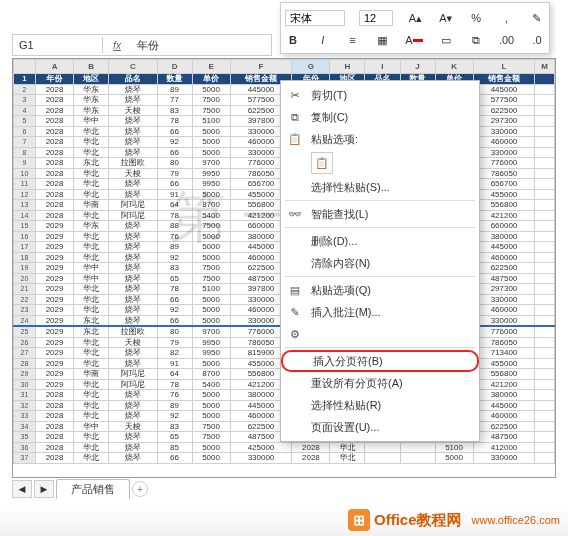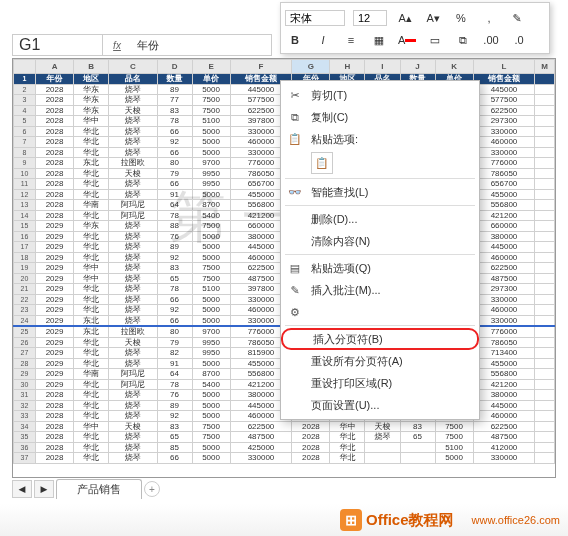--- a/index.html
+++ b/index.html
@@ -1,53 +1,53 @@
 <!DOCTYPE html>
 <html><head>
 <meta charset="utf-8">
 <style>
 *{box-sizing:border-box;margin:0;padding:0;font-family:"Microsoft YaHei",sans-serif;}
 body{background:#fff;width:568px;height:536px;position:relative;overflow:hidden;font-size:10px;color:#333;}
 .mini-toolbar{position:absolute;left:280px;top:2px;width:270px;height:52px;background:#fff;border:1px solid #ccc;box-shadow:2px 2px 6px rgba(0,0,0,0.2);padding:4px;}
-.mini-toolbar .row{display:flex;align-items:center;gap:8px;height:22px;}
+.mini-toolbar .row{display:flex;align-items:center;gap:14px;height:22px;}
 .mini-toolbar select,.mini-toolbar input{border:1px solid #ccc;font-size:11px;padding:1px 4px;background:#fff;}
 .mini-toolbar .font-name{width:60px;}
 .mini-toolbar .font-size{width:34px;}
 .mini-toolbar .btn{width:20px;height:20px;border:1px solid transparent;display:flex;align-items:center;justify-content:center;cursor:pointer;font-size:11px;}
 .bold{font-weight:bold;}
 .italic{font-style:italic;}
 .color-swatch{width:14px;height:3px;background:#f00;display:block;margin-top:1px;}
 .namebox-row{position:absolute;left:12px;top:34px;width:260px;height:22px;display:flex;align-items:center;border:1px solid #ccc;}
-.namebox{width:90px;border-right:1px solid #ccc;padding:2px 6px;font-size:16px;}
+.namebox{width:90px;border-right:1px solid #ccc;padding:2px 6px;font-size:11px;}
 .fx-label{width:28px;text-align:center;font-style:italic;color:#666;text-decoration:underline;}
 .fx-val{flex:1;padding:2px 6px;font-size:11px;}
 .grid{position:absolute;left:12px;top:58px;width:544px;height:420px;border:1px solid #999;overflow:hidden;font-size:8px;}
 .grid table{border-collapse:collapse;width:100%;}
 .grid td,.grid th{border:1px solid #d0d0d0;padding:0 2px;height:9.5px;line-height:9.5px;white-space:nowrap;overflow:hidden;text-align:center;}
 .grid .rowhdr{background:#e8e8e8;color:#555;width:22px;font-size:7px;}
 .grid .colhdr{background:#e8e8e8;color:#555;height:14px;font-size:8px;}
 .grid .selcol{background:#cfe2f3;}
 .grid .datahdr td{background:#1f497d;color:#fff;font-weight:bold;}
 .grid .pagebreak td{border-top:2px solid #3366cc;}
 .context-menu{position:absolute;left:280px;top:80px;width:200px;background:#fff;border:1px solid #bbb;box-shadow:3px 3px 10px rgba(0,0,0,0.25);padding:3px 0;font-size:11px;}
 .context-menu .mi{display:flex;align-items:center;height:22px;padding:0 10px 0 30px;position:relative;cursor:default;}
 .context-menu .mi .ico{position:absolute;left:6px;width:16px;text-align:center;color:#555;}
 .context-menu .sep{height:1px;background:#ddd;margin:2px 4px;}
 .context-menu .highlight{border:2px solid #e22;border-radius:10px;}
 .paste-opts{display:flex;gap:3px;padding:2px 0 2px 30px;}
 .paste-opts .pb{width:22px;height:22px;border:1px solid #ccc;display:flex;align-items:center;justify-content:center;}
 .tabs{position:absolute;left:12px;bottom:36px;height:22px;display:flex;align-items:center;gap:2px;}
 .tabs .nav{width:20px;height:18px;border:1px solid #ccc;display:flex;align-items:center;justify-content:center;font-size:9px;background:#f4f4f4;}
-.tabs .tab{padding:2px 20px;border:1px solid #bbb;border-bottom:none;background:#fff;font-size:11px;border-radius:3px 3px 0 0;}
+.tabs .tab{padding:2px 14px;border:1px solid #bbb;border-bottom:none;background:#fff;font-size:11px;border-radius:3px 3px 0 0;}
 .tabs .plus{width:16px;height:16px;border:1px solid #ccc;border-radius:50%;display:flex;align-items:center;justify-content:center;color:#888;}
 .watermark{position:absolute;left:170px;top:180px;font-size:56px;color:rgba(0,0,0,0.12);font-weight:normal;pointer-events:none;}
 .footer{position:absolute;bottom:0;left:0;right:0;height:32px;background:linear-gradient(#fff,#f2f2f2);display:flex;align-items:center;justify-content:flex-end;padding-right:8px;gap:4px;}
 .footer .logo{display:flex;align-items:center;font-weight:bold;font-size:15px;color:#d85a00;}
 .footer .logo .ico{width:22px;height:22px;background:#f28b2c;border-radius:4px;margin-right:4px;display:flex;align-items:center;justify-content:center;color:#fff;font-size:14px;}
-.footer .url{color:#d85a00;font-size:11px;margin-left:14px;}
+.footer .url{color:#d85a00;font-size:11px;margin-left:6px;}
 </style>
 </head>
 <body>
 
 <div class="mini-toolbar">
   <div class="row">
     <input class="font-name" value="宋体" style="">
     <input class="font-size" value="12" style="">
     <div class="btn">A▴</div>
     <div class="btn">A▾</div>
@@ -705,20 +705,23 @@
       <span class="ico">⧉</span>
       <span>复制(C)</span>
     </div>
   <div class="mi">
       <span class="ico">📋</span>
       <span>粘贴选项:</span>
     </div>
   <div class="paste-opts">
     <div class="pb">📋</div>
   </div>
+  <div class="mi">
+      <span>选择性粘贴(S)...</span>
+    </div>
   <div class="sep"></div>
   <div class="mi">
       <span class="ico">👓</span>
       <span>智能查找(L)</span>
     </div>
   <div class="sep"></div>
   <div class="mi">
       <span>删除(D)...</span>
     </div>
   <div class="mi">
@@ -737,21 +740,21 @@
       <span class="ico">⚙</span>
     </div>
   <div class="sep"></div>
   <div class="mi highlight">
       <span>插入分页符(B)</span>
     </div>
   <div class="mi">
       <span>重设所有分页符(A)</span>
     </div>
   <div class="mi">
-      <span>重设打印区域(R)</span>
+      <span>选择性粘贴(R)</span>
     </div>
   <div class="mi">
       <span>页面设置(U)...</span>
     </div>
 </div>
 
 <div class="tabs">
   <div class="nav">◀</div>
   <div class="nav">▶</div>
   <div class="tab">产品销售</div>

